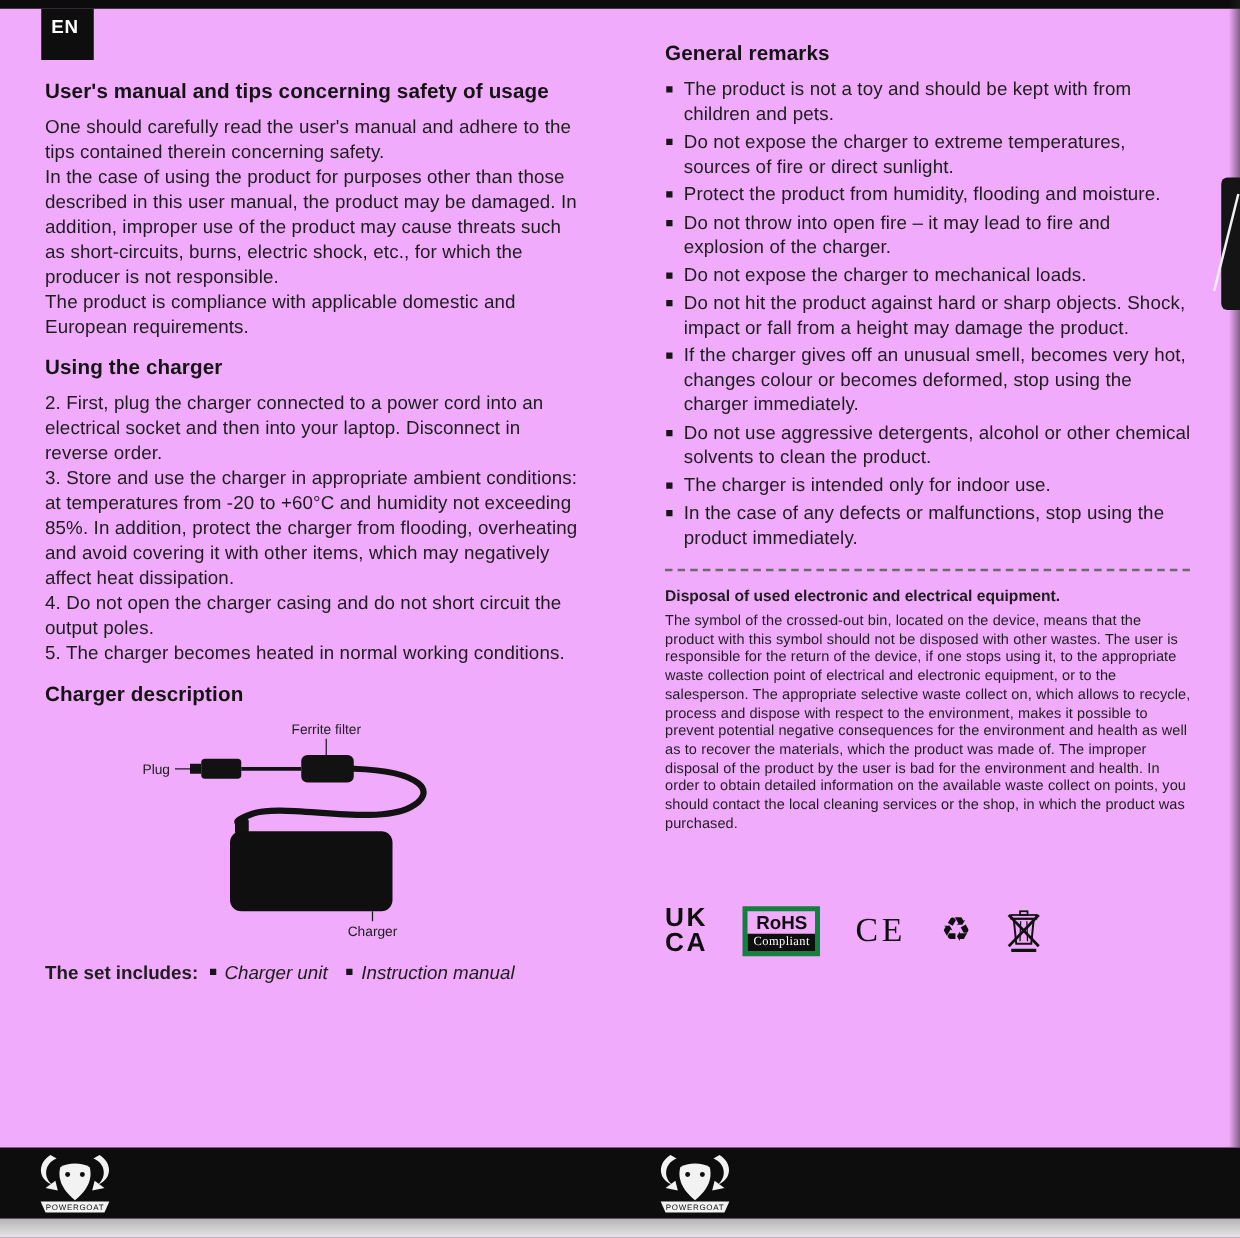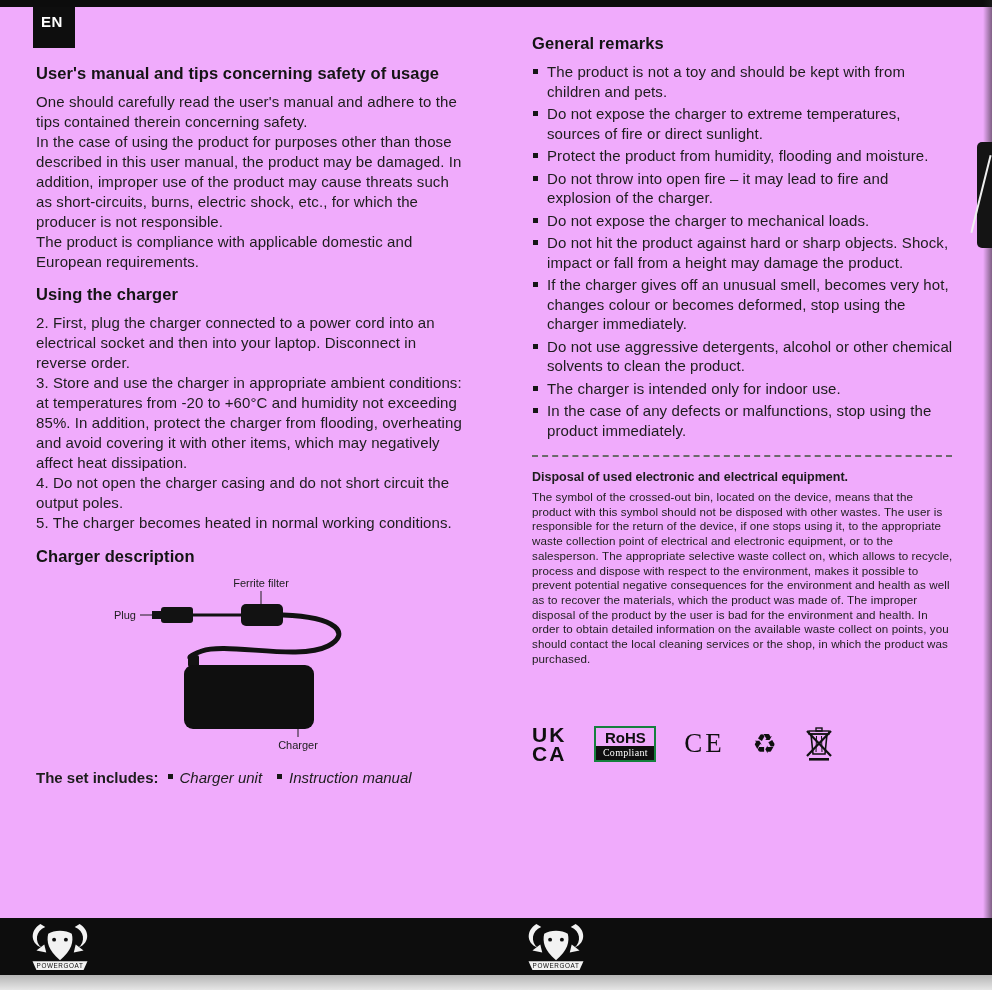--- a/index.html
+++ b/index.html
@@ -39,21 +39,21 @@
     content:""; position:absolute; left:1px; top:7px; width:5px; height:5px; background:#161616;
   }
 
   .divider { border-top:2px dashed #6a6a6a; margin:15px 2px 13px 0; }
 
   .disposal-h { font-size:12.5px; font-weight:700; margin-bottom:6px; }
   .disposal-b { font-size:11.6px; line-height:1.27; letter-spacing:0.1px; }
 
   .marks-row { display:flex; align-items:center; justify-content:flex-start; gap:28px; margin-top:58px; padding-right:4px; }
   .ukca { font-weight:700; font-size:21px; line-height:0.92; letter-spacing:2px; color:#0f0f0f; }
-  .rohs { border:2px solid #15803d; text-align:center; min-width:62px; }
+  .rohs { border:4px solid #15803d; text-align:center; min-width:62px; }
   .rohs-top { font-weight:700; font-size:15px; padding:1px 6px 0; color:#0f0f0f; }
   .rohs-bottom { background:#0f0f0f; color:#fff; font-size:10px; padding:1px 4px 2px; letter-spacing:0.3px;font-family:Liberation Serif, serif; }
   .ce { font-family:Liberation Serif, serif; font-size:27px; letter-spacing:3px; color:#0f0f0f; }
   .recycle { font-family:"DejaVu Sans", sans-serif; font-size:27px; color:#0f0f0f; line-height:1; }
 
   .diagram-wrap { margin-top:2px; }
 
   .set-line { margin-top:10px; font-size:15px; display:flex; align-items:center; flex-wrap:wrap; }
   .set-label { font-weight:700; margin-right:8px; }
   .set-item { position:relative; padding-left:13px; margin-right:14px;font-style:italic; }

